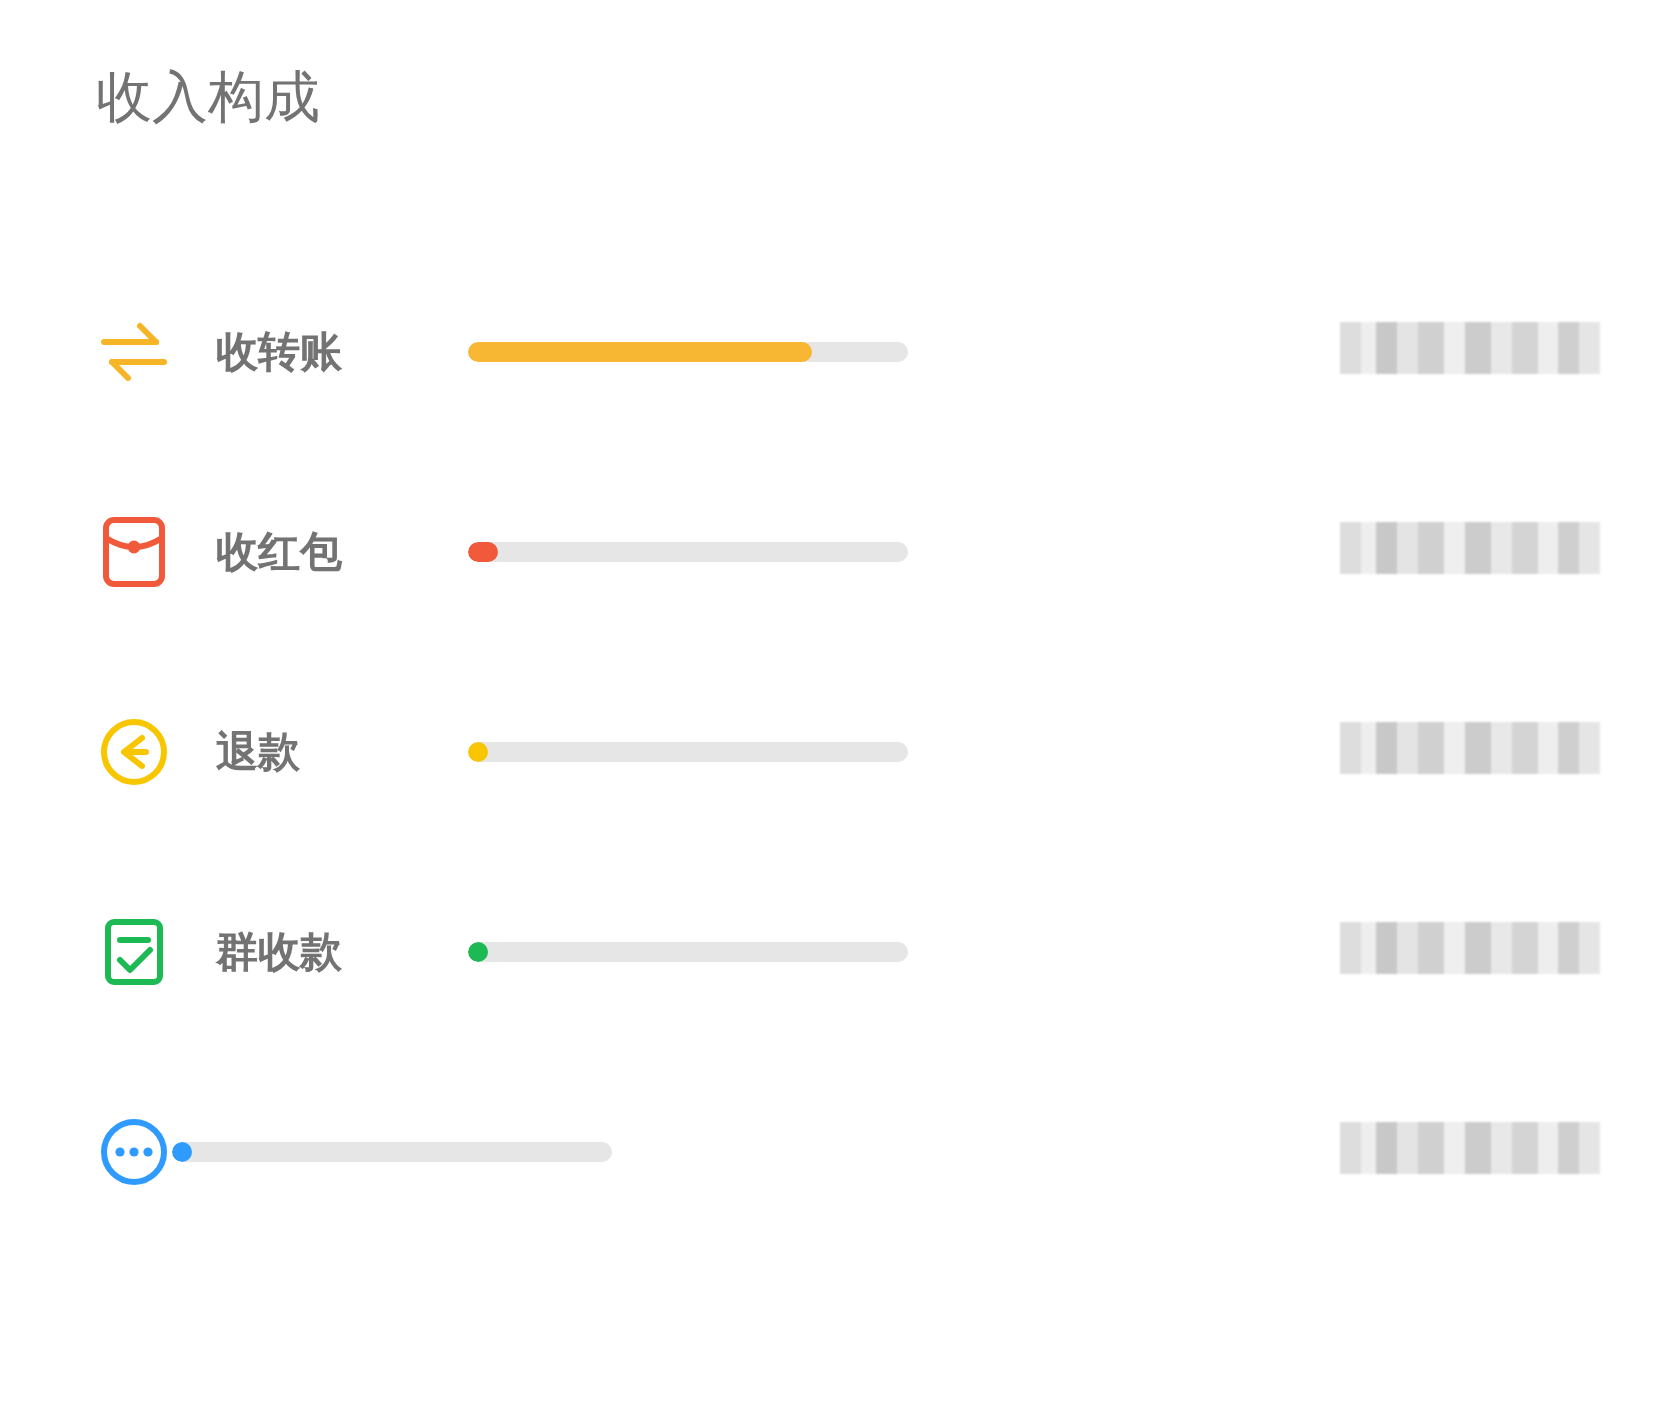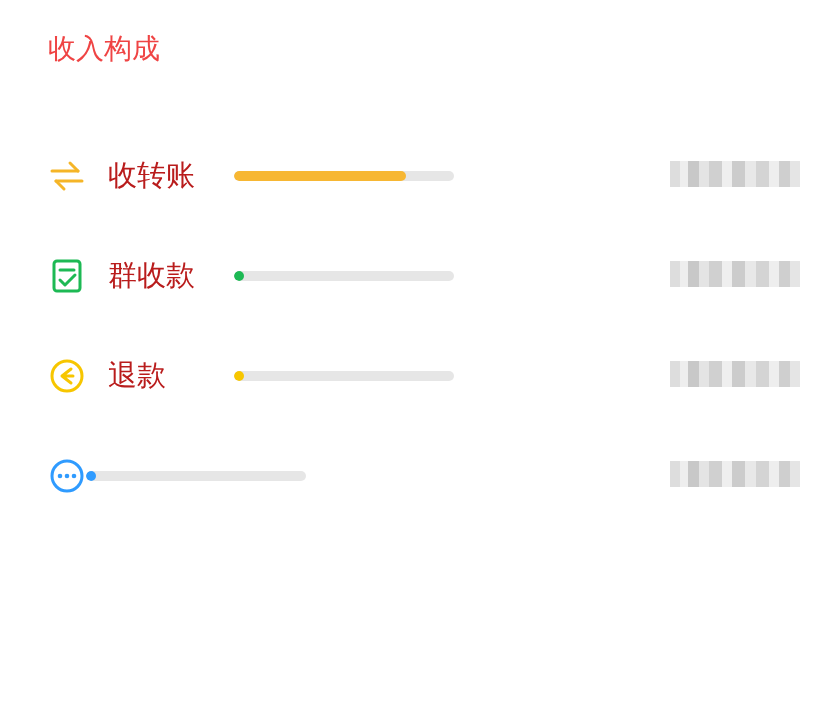--- a/index.html
+++ b/index.html
@@ -5,21 +5,21 @@
     * { margin: 0; padding: 0; box-sizing: border-box; }
     body {
       font-family: -apple-system, BlinkMacSystemFont, "Segoe UI", "PingFang SC", "Hiragino Sans GB", "Microsoft YaHei", sans-serif;
       background: #fff;
       width: 828px;
       height: 707px;
       padding: 30px 0 0 48px;
     }
     .title {
       font-size: 28px;
-      color: #ef4444;
+      color: #737373;
       font-weight: 400;
       margin-bottom: 58px;
     }
     .rows { display: flex; flex-direction: column; gap: 0; }
     .row {
       display: flex;
       align-items: center;
       height: 100px;
     }
     .icon-wrap {
@@ -29,23 +29,23 @@
       align-items: center;
       justify-content: center;
       flex-shrink: 0;
     }
     .label-wrap {
       width: 148px;
       padding-left: 22px;
       flex-shrink: 0;
     }
     .label {
-      font-size: 29px;
-      color: #b91c1c;
-      font-weight: 400;
+      font-size: 21px;
+      color: #737373;
+      font-weight: 700;
     }
     .bar-wrap {
       width: 220px;
       flex-shrink: 0;
       position: relative;
     }
     .bar-track {
       width: 220px;
       height: 10px;
       background: #e6e6e6;
@@ -97,50 +97,67 @@
     <div class="label-wrap"><span class="label">收转账</span></div>
     <div class="bar-wrap">
       <div class="bar-track">
           <div class="bar-fill" style="width:78%;background:#F7B733;"></div>
         </div>
     </div>
     <div class="spacer"></div>
     <div class="amount-wrap"><span class="redacted"></span></div>
   </div>
 
-
   <div class="row">
     <div class="icon-wrap">
       <svg width="34" height="36" viewBox="0 0 34 36">
-        <rect x="4" y="3" width="26" height="30" rx="3" fill="none" stroke="#1DB954" stroke-width="3"></rect>
-        <line x1="10" y1="12" x2="24" y2="12" stroke="#1DB954" stroke-width="3" stroke-linecap="round"></line>
-        <path d="M10 22 L15 27 L25 17" stroke="#1DB954" stroke-width="3" fill="none" stroke-linecap="round" stroke-linejoin="round"></path>
+        <rect x="3" y="2" width="28" height="32" rx="4" fill="none" stroke="#F05A3A" stroke-width="3"></rect>
+        <path d="M3 11 Q17 20 31 11" fill="none" stroke="#F05A3A" stroke-width="3"></path>
+        <circle cx="17" cy="15.5" r="3.2" fill="#F05A3A"></circle>
       </svg>
     </div>
-    <div class="label-wrap"><span class="label">群收款</span></div>
+    <div class="label-wrap"><span class="label">收红包</span></div>
     <div class="bar-wrap">
       <div class="bar-track">
-          <div class="bar-fill" style="width:4.5%;background:#1DB954;"></div>
+          <div class="bar-fill" style="width:7%;background:#F05A3A;"></div>
         </div>
     </div>
     <div class="spacer"></div>
     <div class="amount-wrap"><span class="redacted"></span></div>
   </div>
 
   <div class="row">
     <div class="icon-wrap">
       <svg width="36" height="36" viewBox="0 0 36 36">
         <circle cx="18" cy="18" r="15" fill="none" stroke="#F7C600" stroke-width="3"></circle>
         <path d="M22 11 L13 18 L22 25 M13 18 H24" fill="none" stroke="#F7C600" stroke-width="3" stroke-linecap="round" stroke-linejoin="round"></path>
       </svg>
     </div>
     <div class="label-wrap"><span class="label">退款</span></div>
     <div class="bar-wrap">
       <div class="bar-track">
           <div class="bar-fill" style="width:4.5%;background:#F7C600;"></div>
+        </div>
+    </div>
+    <div class="spacer"></div>
+    <div class="amount-wrap"><span class="redacted"></span></div>
+  </div>
+
+  <div class="row">
+    <div class="icon-wrap">
+      <svg width="34" height="36" viewBox="0 0 34 36">
+        <rect x="4" y="3" width="26" height="30" rx="3" fill="none" stroke="#1DB954" stroke-width="3"></rect>
+        <line x1="10" y1="12" x2="24" y2="12" stroke="#1DB954" stroke-width="3" stroke-linecap="round"></line>
+        <path d="M10 22 L15 27 L25 17" stroke="#1DB954" stroke-width="3" fill="none" stroke-linecap="round" stroke-linejoin="round"></path>
+      </svg>
+    </div>
+    <div class="label-wrap"><span class="label">群收款</span></div>
+    <div class="bar-wrap">
+      <div class="bar-track">
+          <div class="bar-fill" style="width:4.5%;background:#1DB954;"></div>
         </div>
     </div>
     <div class="spacer"></div>
     <div class="amount-wrap"><span class="redacted"></span></div>
   </div>
 
 
   <div class="row">
     <div class="icon-wrap">
       <svg width="36" height="36" viewBox="0 0 36 36">

